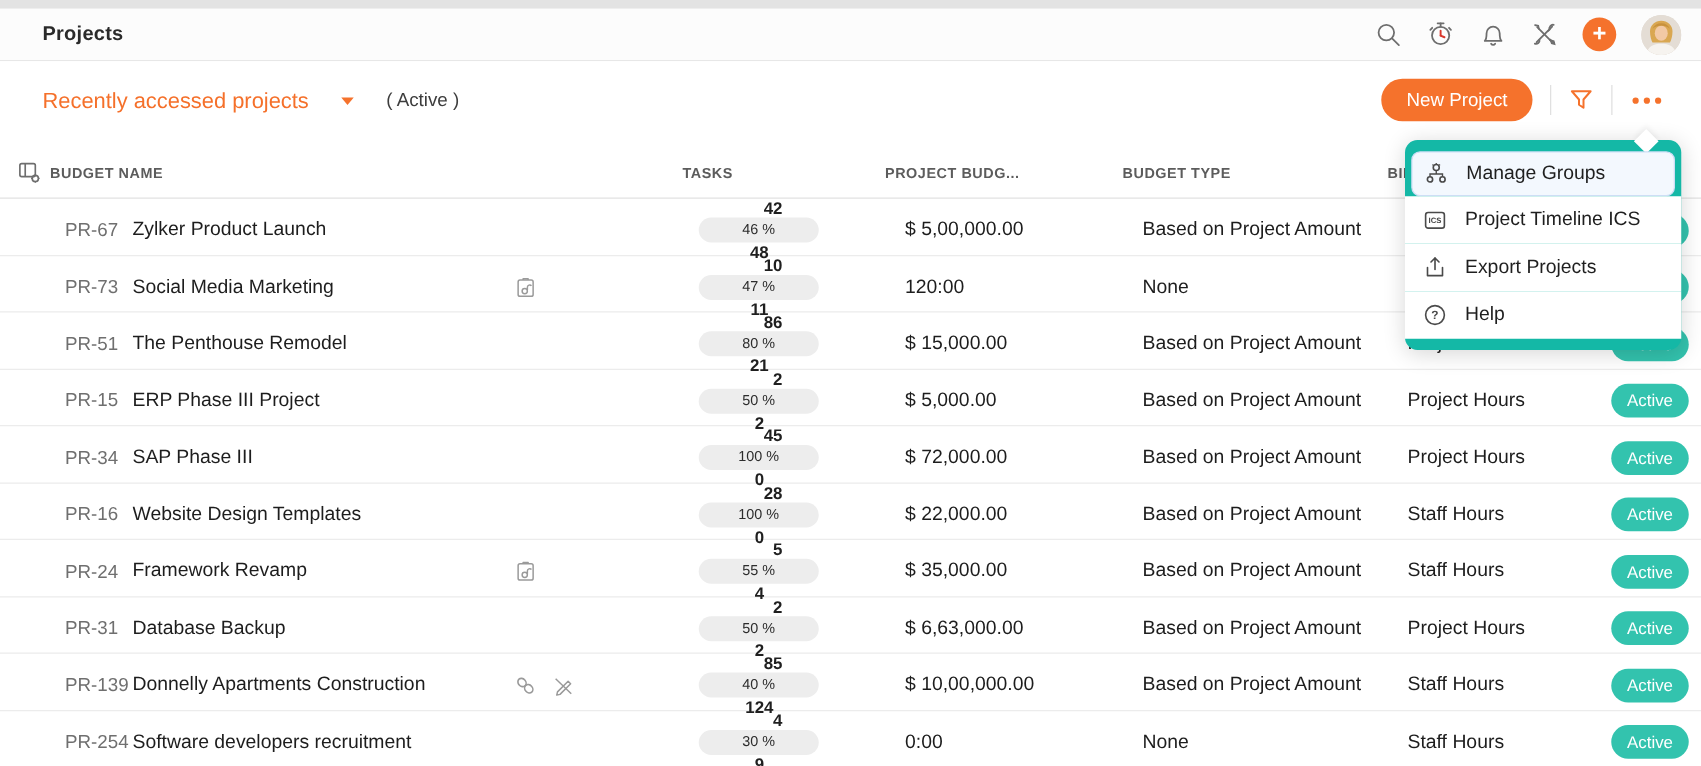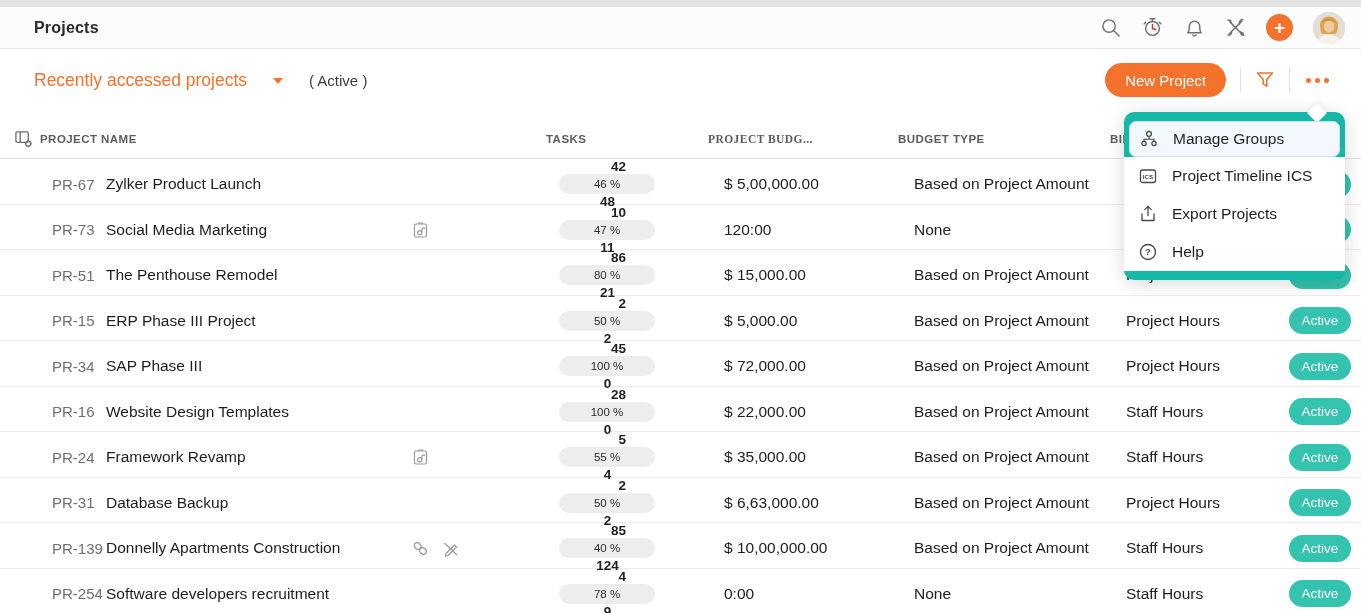--- a/index.html
+++ b/index.html
@@ -39,21 +39,21 @@
   .more-btn i { width:5px; height:5px; border-radius:50%; background:#f5722c; }
   
   .table-header {
     display:grid; grid-template-columns:466px 223px 195px 212px 153px 93px;
     padding-left:14px; height:48px; align-items:center; padding-top:9px;
     border-bottom:1px solid #e2e2e2;
     color:#5c5c5c; font-size:11.5px; letter-spacing:.45px; font-weight:bold;
   }
   .th-name { display:flex; align-items:center; gap:7px; }
   .th-tasks { padding-left:66px; }
-  .th-budget { padding-left:5px;font-family:Liberation Serif, serif; }
+  .th-budget { padding-left:5px; }
   .rows { position:relative; }
   .row {
     display:grid; grid-template-columns:54px 295px 95px 223px 195px 212px 153px 93px;
     padding-left:52px; height:45.5px; align-items:center;
     border-bottom:1px solid #ececec; font-size:15.5px; color:#1d1d1d;
   }
   .row-id { color:#6f6f6f; font-size:15px; }
   .row-name { white-space:nowrap; overflow:hidden; text-overflow:ellipsis; cursor:pointer; }
   .row-icons { display:flex; gap:13px; padding-left:11px; }
   .row-icons svg { display:block; }
@@ -171,21 +171,21 @@
       <svg width="19" height="19" viewBox="0 0 20 20" fill="none" stroke="#6e6e6e" stroke-width="1.4" stroke-linejoin="round">
         <rect x="2" y="3" width="13" height="11" rx="1.5"></rect>
         <line x1="6.5" y1="3" x2="6.5" y2="14"></line>
         <circle cx="15" cy="15.5" r="2.6"></circle>
         <line x1="15" y1="11.8" x2="15" y2="12.9" stroke-width="1.2"></line>
           <line x1="15" y1="18.1" x2="15" y2="19.2" stroke-width="1.2"></line>
         <line x1="11.4" y1="15.5" x2="12.4" y2="15.5" stroke-width="1.2"></line>
           <line x1="17.6" y1="15.5" x2="18.6" y2="15.5" stroke-width="1.2"></line>
       </svg>
     </span>
-    <span>PROJECT NAME</span>
+    <span>BUDGET NAME</span>
   </div>
   <div class="th-tasks">TASKS</div>
   <div class="th-budget">PROJECT BUDG...</div>
   <div>BUDGET TYPE</div>
   <div>BILLING METHOD</div>
   <div></div>
 </div>
 
 <div class="rows" id="rows">
   <div class="row">
@@ -413,21 +413,21 @@
     <span class="row-name">Software developers recruitment</span>
     <span class="row-icons">
       
       
       
     </span>
     <span class="tasks-cell">
       <span class="closed-count">4</span>
       <span class="bar">
         <span class="bar-fill" style="width: 30%; border-radius: 10px 0px 0px 10px;"></span>
-        <span class="bar-label">78 %</span>
+        <span class="bar-label">30 %</span>
       </span>
       <span class="open-count">9</span>
     </span>
     <span class="budget-cell">0:00</span>
     <span>None</span>
     <span>Staff Hours</span>
     <span class="status-badge">Active</span>
   </div>
 </div>
 

